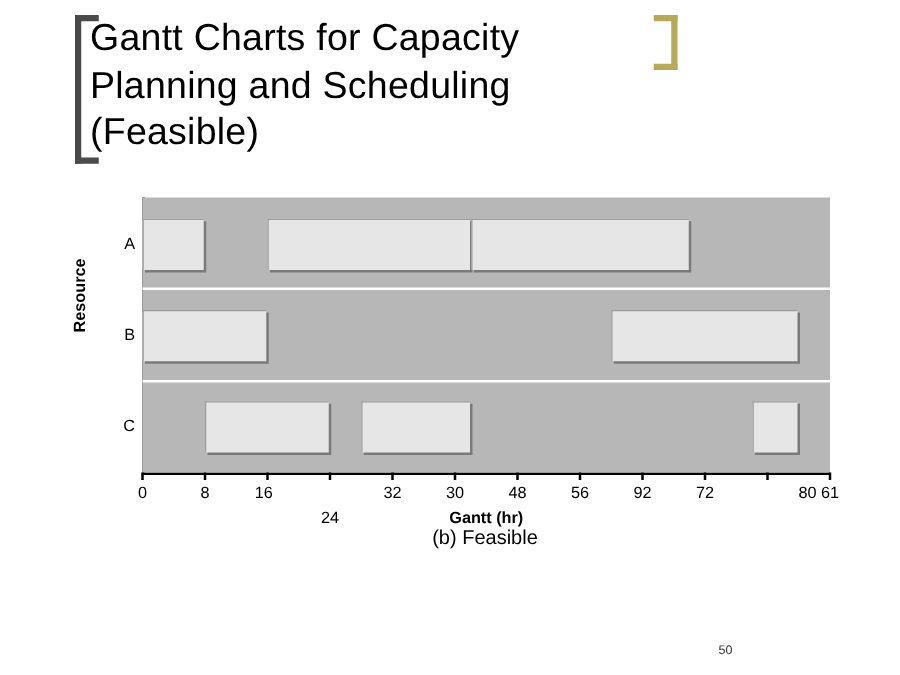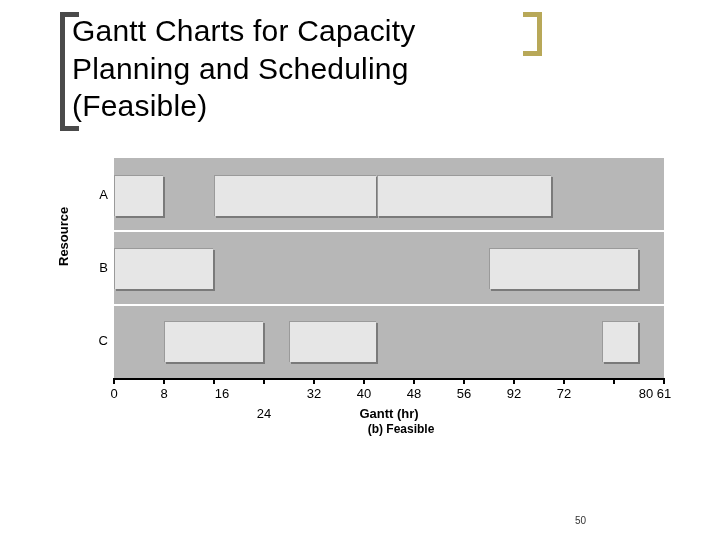--- a/index.html
+++ b/index.html
@@ -143,25 +143,24 @@
     top: 248px;
     left: 56px;
     width: 550px;
     text-align: center;
     font-size: 13px;
     font-weight: 700;
   }
   .subcap {
     position: absolute;
     top: 264px;
-    left: 68px;
+    left: 55px;
     width: 550px;
     text-align: center;
-    font-size: 12px;
-    font-weight: bold;
+    font-size: 16px;
   }
 
   .footer-center {
     position: absolute;
     bottom: 14px;
     left: 0;
     width: 720px;
     text-align: center;
     font-size: 10px;
     color: #333;
@@ -209,27 +208,27 @@
     <div class="xlabel">Gantt (hr)</div>
     <div class="subcap">(b) Feasible</div>
   <div class="cat-label" style="top: 28.6667px;">A</div>
       <div class="cat-label" style="top: 102px;">B</div>
       <div class="cat-label" style="top: 175.333px;">C</div>
       <div class="tick" style="left: 55px;"></div>
       <div class="tick-label" style="left: 56px;">0</div>
       <div class="tick" style="left: 105px;"></div>
       <div class="tick-label" style="left: 106px;">8</div>
       <div class="tick" style="left: 155px;"></div>
-      <div class="tick-label" style="left: 164px;">16</div>
+      <div class="tick-label" style="left: 153px;">16</div>
       <div class="tick" style="left: 205px;"></div>
       <div class="tick-label" style="left: 206px; margin-top: 20px;">24</div>
       <div class="tick" style="left: 255px;"></div>
       <div class="tick-label" style="left: 256px;">32</div>
       <div class="tick" style="left: 305px;"></div>
-      <div class="tick-label" style="left: 306px;">40</div>
+      <div class="tick-label" style="left: 306px;">30</div>
       <div class="tick" style="left: 355px;"></div>
       <div class="tick-label" style="left: 356px;">48</div>
       <div class="tick" style="left: 405px;"></div>
       <div class="tick-label" style="left: 406px;">56</div>
       <div class="tick" style="left: 455px;"></div>
       <div class="tick-label" style="left: 456px;">92</div>
       <div class="tick" style="left: 505px;"></div>
       <div class="tick-label" style="left: 506px;">72</div>
       <div class="tick" style="left: 555px;"></div>
       <div class="tick-label" style="left: 588px;">80</div>

